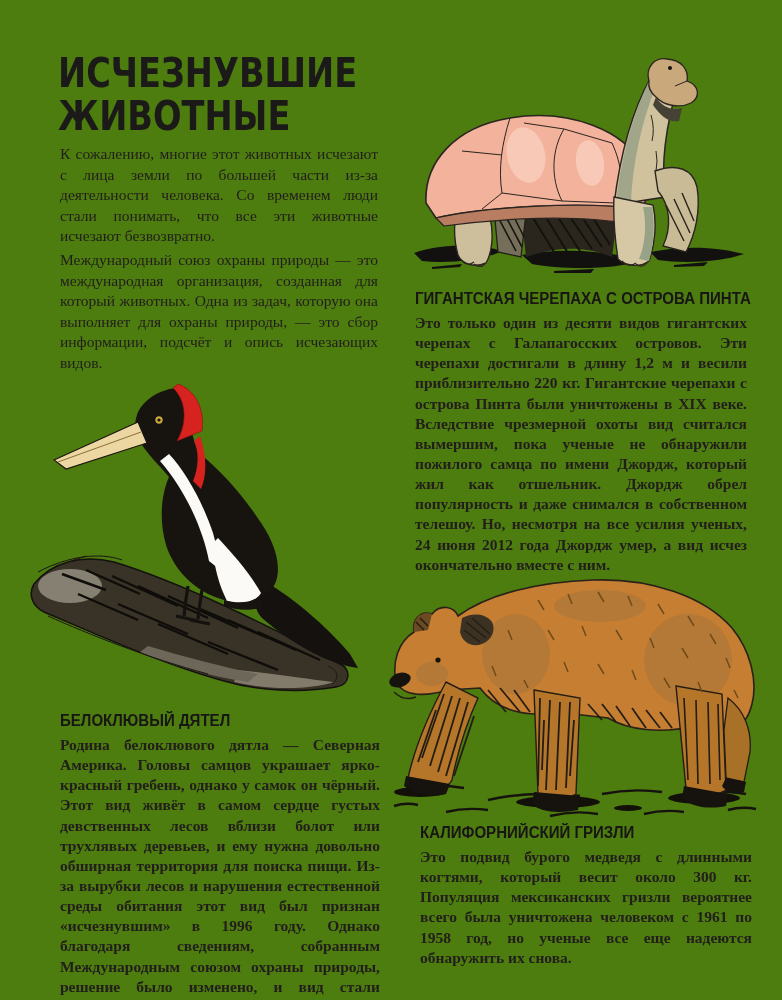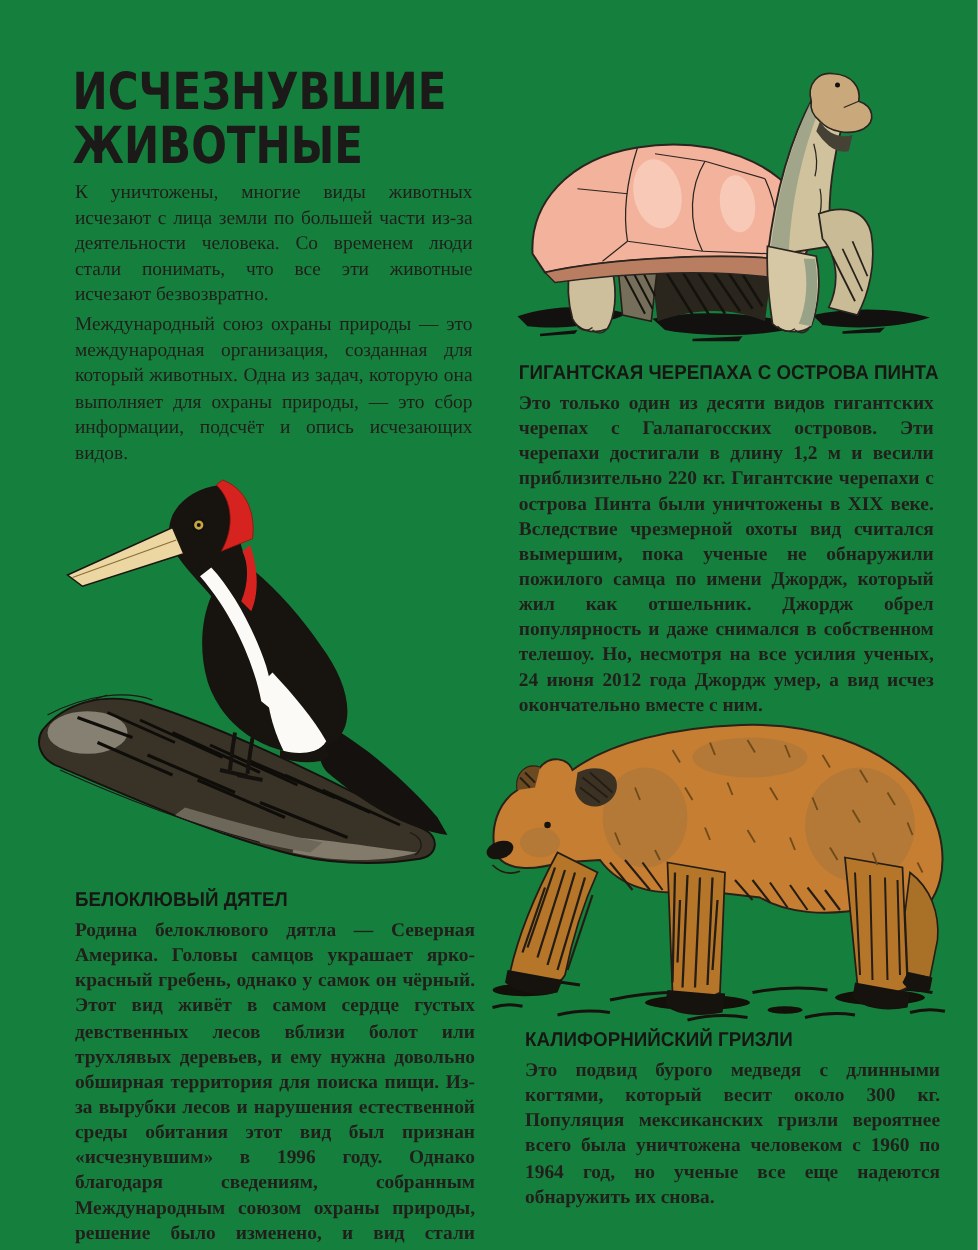--- a/index.html
+++ b/index.html
@@ -1,17 +1,17 @@
 <!DOCTYPE html>
 <html lang="ru"><head>
 <meta charset="utf-8">
 <style>
   html,body{margin:0;padding:0;background:#e8e8e8;}
   .page{
-    position:relative;width:782px;height:1000px;background:#15803d;
+    position:relative;width:782px;height:1000px;background:#4d7c0f;
     overflow:hidden;font-family:"Liberation Serif","DejaVu Serif",serif;color:#1f1c1a;
     box-shadow:0 0 4px rgba(0,0,0,.25);
   }
   .title{
     position:absolute;left:58px;top:52px;margin:0;
     font-family:"DejaVu Sans","Liberation Sans",sans-serif;
     font-weight:bold;font-size:41px;line-height:1.06;color:#1b1a18;
     transform:scaleX(.82);transform-origin:left top;letter-spacing:0;
     white-space:nowrap;
   }
@@ -42,21 +42,21 @@
 </head>
 <body>
 
 <div class="page">
 
   <h1 class="title">
     <span>ИСЧЕЗНУВШИЕ</span>
     <span>ЖИВОТНЫЕ</span>
   </h1>
 
-  <p class="bodytext intro1">К уничтожены, многие виды животных исчезают с лица земли по большей части из-за деятельности человека. Со временем люди стали понимать, что все эти животные исчезают безвозвратно.</p>
+  <p class="bodytext intro1">К сожалению, многие этот животных исчезают с лица земли по большей части из-за деятельности человека. Со временем люди стали понимать, что все эти животные исчезают безвозвратно.</p>
   <p class="bodytext intro2">Международный союз охраны природы — это международная организация, созданная для который животных. Одна из задач, которую она выполняет для охраны природы, — это сбор информации, подсчёт и опись исчезающих видов.</p>
 
   <figure class="illus illus-tortoise">
     <svg viewBox="0 0 358 237" xmlns="http://www.w3.org/2000/svg">
 
       <g fill="#121110">
         <path d="M10,198 C40,188 75,189 98,196 C80,205 45,209 18,206 Z"></path>
         <path d="M118,200 C158,192 202,196 238,205 C212,215 160,215 128,209 Z"></path>
         <path d="M246,197 C282,190 314,192 340,199 C318,207 280,209 254,205 Z"></path>
         <path d="M28,212 l30,-3 l-2,3 l-28,2 Z M150,216 l40,-2 l-3,4 l-37,0 Z M270,210 l34,-3 l-4,4 l-30,1 Z"></path>
@@ -295,16 +295,16 @@
           <path d="M120,60 l4,10"></path>
           <path d="M104,96 l4,10"></path>
         <path d="M346,120 l4,8"></path>
           <path d="M136,110 l4,8"></path>
       </g>
     </svg>
   </figure>
 
   <section class="sec sec-grizzly">
     <h2>КАЛИФОРНИЙСКИЙ ГРИЗЛИ</h2>
-    <p class="bodytext">Это подвид бурого медведя с длинными когтями, который весит около 300 кг. Популяция мексиканских гризли вероятнее всего была уничтожена человеком с 1960 по 1964 год, но ученые все еще надеются обнаружить их снова.</p>
+    <p class="bodytext">Это подвид бурого медведя с длинными когтями, который весит около 300 кг. Популяция мексиканских гризли вероятнее всего была уничтожена человеком с 1961 по 1958 год, но ученые все еще надеются обнаружить их снова.</p>
   </section>
 
 </div>
 
 </body></html>

